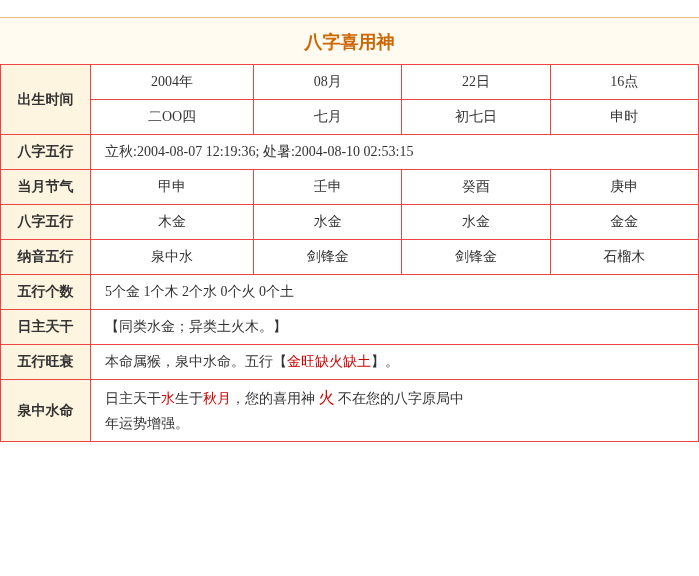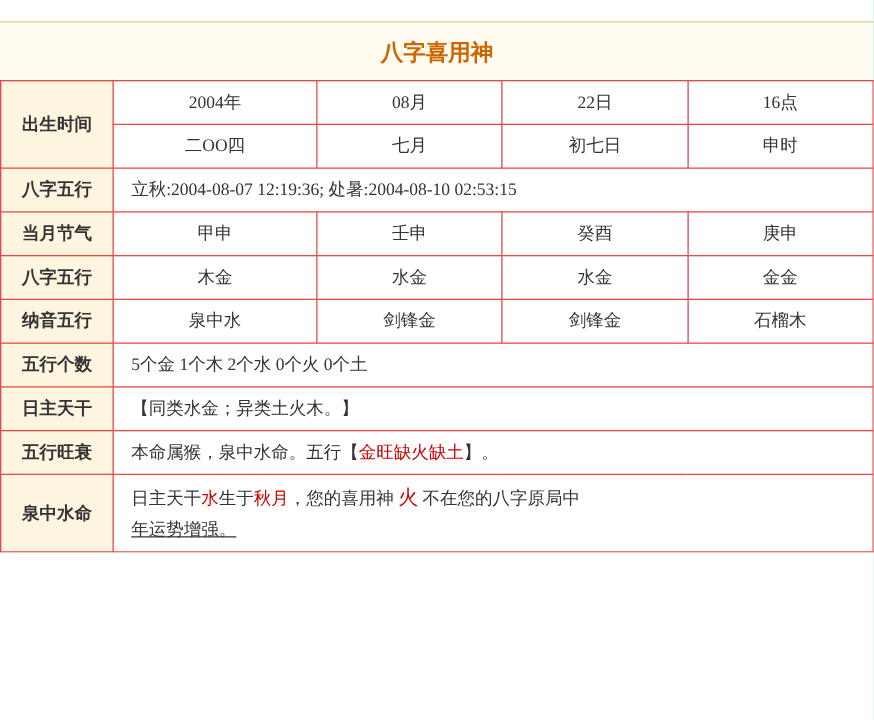--- a/index.html
+++ b/index.html
@@ -133,18 +133,18 @@
         <span>本命属猴，泉中水命。五行【</span><span class="bold-text red-text">金旺缺火缺土</span><span>】。</span>
       </td>
     </tr>
 
     <tr>
       <td class="label-cell">泉中水命</td>
       <td class="data-cell-wide" colspan="4">
         <div>
           <span>日主天干</span><span class="red-text">水</span><span>生于</span><span class="red-text">秋月</span><span>，您的喜用神 </span><span class="red-text bold-text fire-icon">火</span><span> 不在您的八字原局中</span>
         </div>
-        <div style="margin-top:6px;text-decoration:underline;">年运势增强。</div>
+        <div style="margin-top:6px;">年运势增强。</div>
       </td>
     </tr>
   </tbody>
     </table>
 </div>
 
 </body></html>

